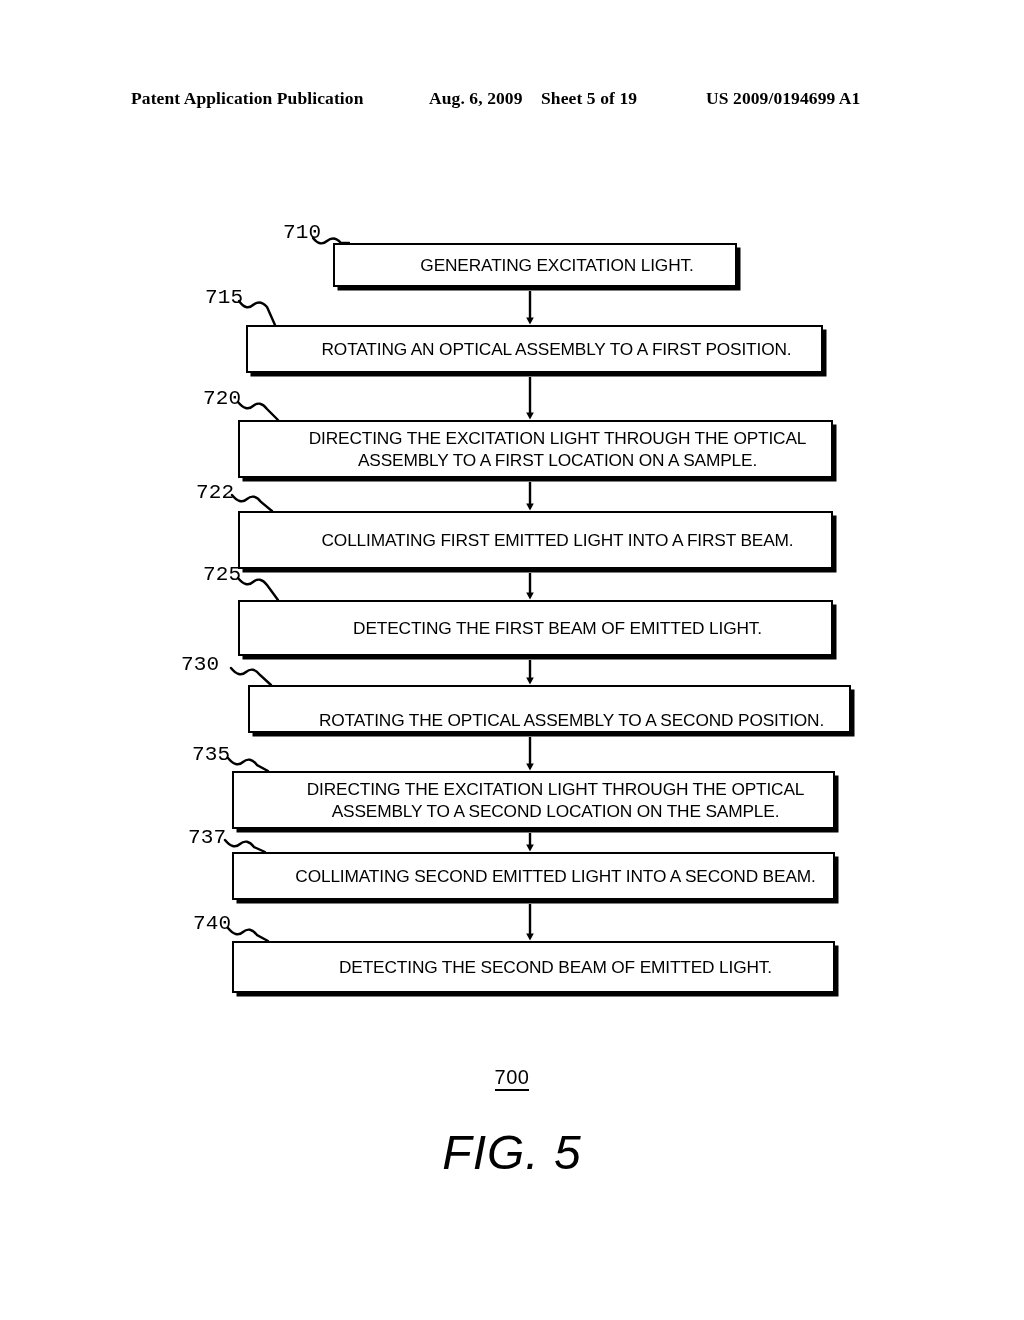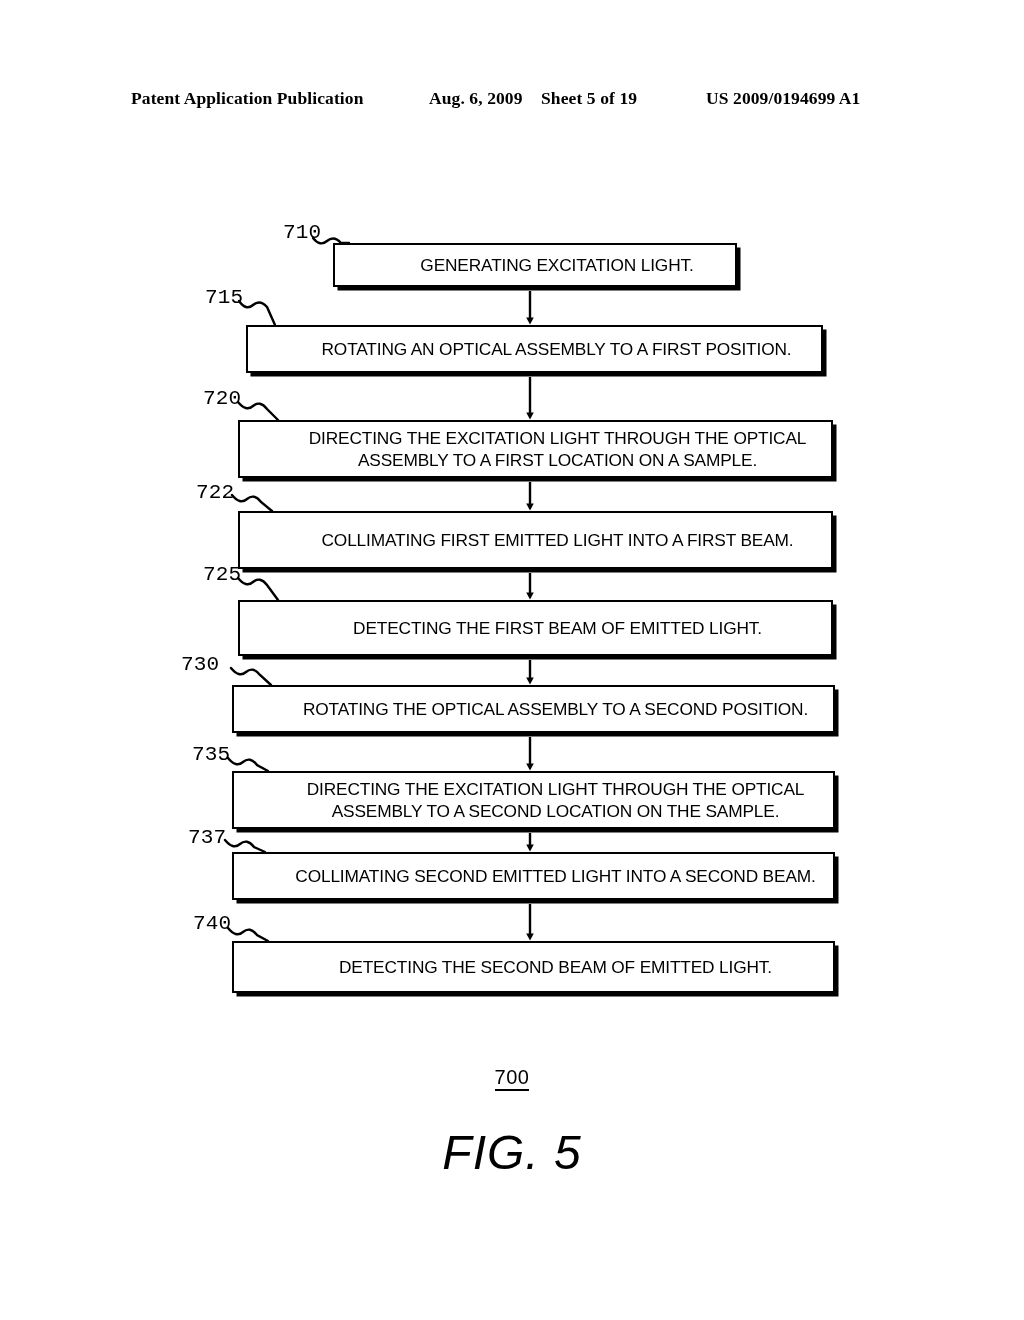--- a/index.html
+++ b/index.html
@@ -67,21 +67,21 @@
     white-space: pre-line;
     padding: 0 8px;
   }
 
   
   #box-710 { left: 333px; top: 243px; width: 404px; height: 44px; }
   #box-715 { left: 246px; top: 325px; width: 577px; height: 48px; }
   #box-720 { left: 238px; top: 420px; width: 595px; height: 58px; }
   #box-722 { left: 238px; top: 511px; width: 595px; height: 58px; }
   #box-725 { left: 238px; top: 600px; width: 595px; height: 56px; }
-  #box-730 { left: 232px; top: 685px; width: 603px; height: 48px; }
+  #box-730 { left: 248px; top: 685px; width: 603px; height: 48px; align-items: flex-end; }
   #box-735 { left: 232px; top: 771px; width: 603px; height: 58px; }
   #box-737 { left: 232px; top: 852px; width: 603px; height: 48px; }
   #box-740 { left: 232px; top: 941px; width: 603px; height: 52px; }
 
   
   .ref-num {
     position: absolute;
     font-family: Liberation Mono, monospace;
     font-size: 21px;
     letter-spacing: 0.2px;

